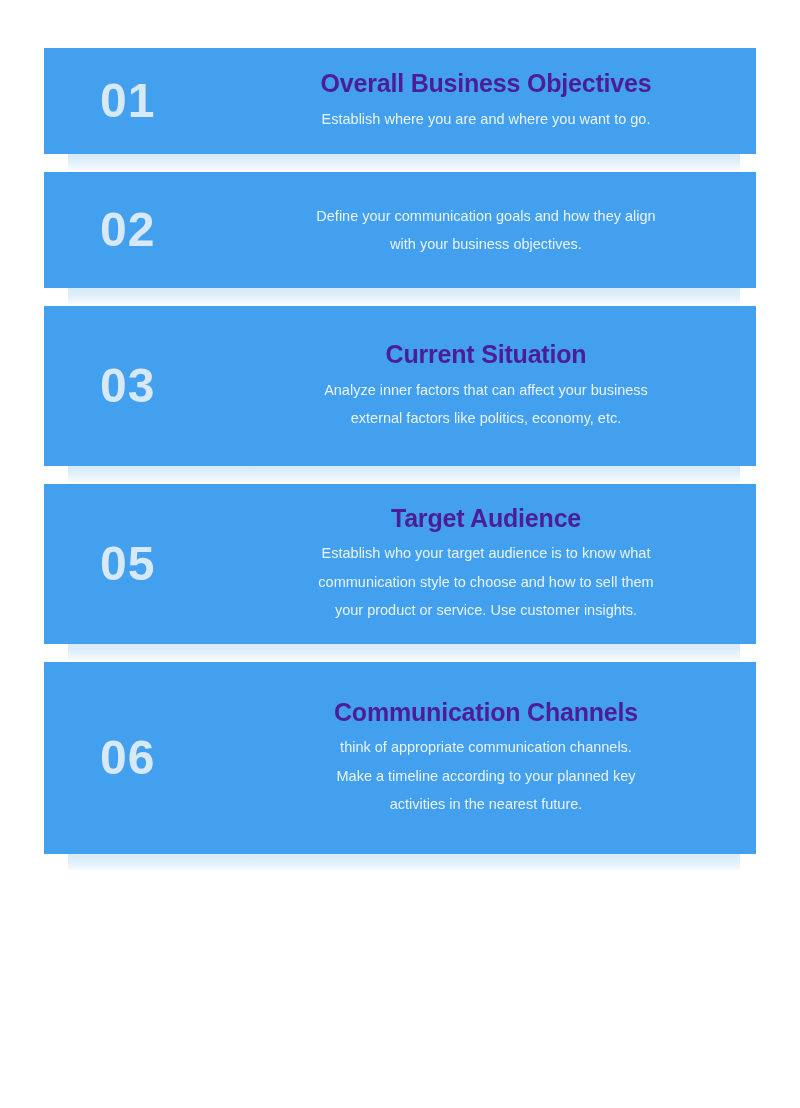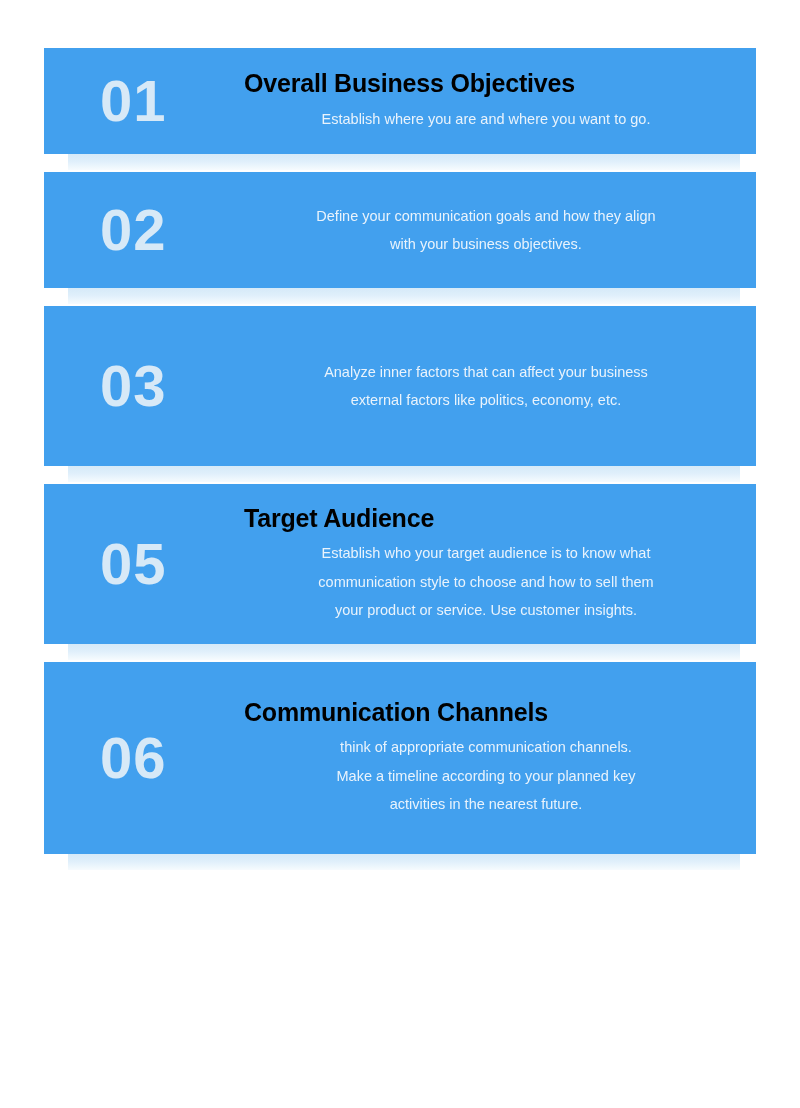--- a/index.html
+++ b/index.html
@@ -45,42 +45,43 @@
     height: 16px;
     background: linear-gradient(to bottom, #d6eaf8 0%, #dfeffb 45%, #f6fbfe 100%);
     z-index: 1;
   }
 
   .step-number {
     flex: 0 0 200px;
     text-align: left;
     padding-left: 56px;
     font-family: "Liberation Sans", sans-serif;
-    font-size: 58px;
+    font-size: 48px;
     font-weight: bold;
     line-height: 1;
     letter-spacing: 1px;
     color: #d7e9f7;
     user-select: none;
   }
 
   .step-body {
     flex: 1 1 auto;
     padding-right: 28px;
   }
 
   .step-title {
     font-family: "Liberation Sans", sans-serif;
     font-size: 25px;
     font-weight: bold;
     letter-spacing: -0.2px;
-    color: #000000;
+    color: #4c1d95;
     line-height: 1.15;
     margin-bottom: 7px;
     white-space: nowrap;
+    text-align: center;
   }
 
   .step-desc {
     font-family: "Liberation Sans", sans-serif;
     font-size: 14.5px;
     font-weight: normal;
     color: #e9f3fc;
     line-height: 1.95;
     text-align: center;
   }
@@ -118,20 +119,21 @@
             <span class="line">with your business objectives.</span>
           </div>
         </div>
       </div>
       <div class="step-shadow"></div>
     </div>
     <div class="step-block lines-3">
       <div class="step-card">
         <div class="step-number">03</div>
         <div class="step-body">
+          <div class="step-title">Current Situation</div>
           <div class="step-desc">
             <span class="line">Analyze inner factors that can affect your business</span>
             <span class="line">external factors like politics, economy, etc.</span>
           </div>
         </div>
       </div>
       <div class="step-shadow"></div>
     </div>
     <div class="step-block lines-3">
       <div class="step-card">

